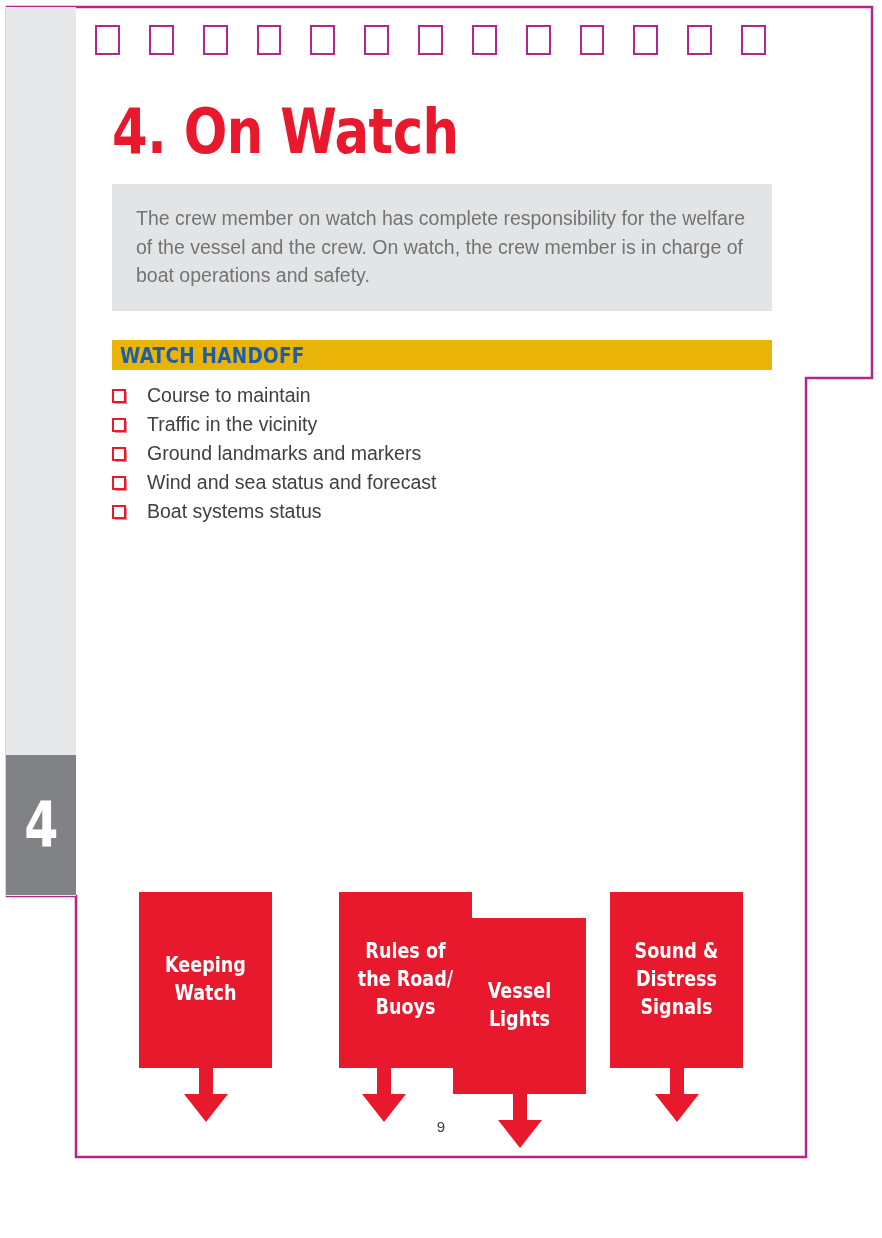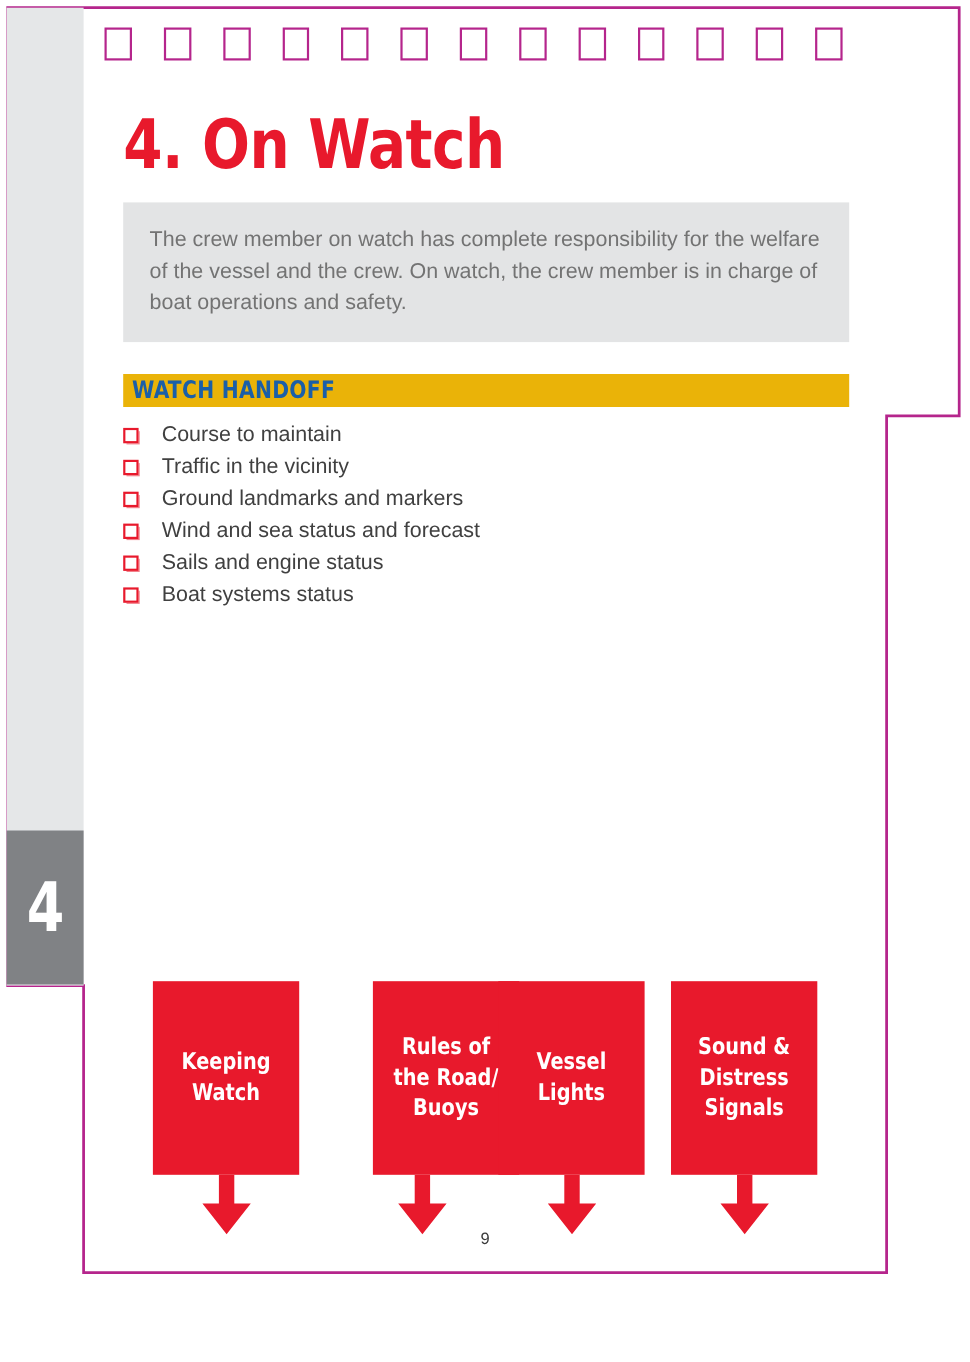--- a/index.html
+++ b/index.html
@@ -255,24 +255,20 @@
         <span class="checkbox"></span>
         <span class="check-label">Traffic in the vicinity</span>
       </li>
       <li class="check-row">
         <span class="checkbox"></span>
         <span class="check-label">Ground landmarks and markers</span>
       </li>
       <li class="check-row">
         <span class="checkbox"></span>
         <span class="check-label">Wind and sea status and forecast</span>
-      </li>
-      <li class="check-row">
-        <span class="checkbox"></span>
-        <span class="check-label">Sails and engine status</span>
       </li>
       <li class="check-row">
         <span class="checkbox"></span>
         <span class="check-label">Boat systems status</span>
       </li>
     </ul>
 
 </div>
 
 <div id="topic-row">
@@ -285,21 +281,21 @@
       </svg>
     </div>
     <div class="topic-item" style="left: 157px; padding-left: 43px;">
       <div class="topic-box">
         <span class="topic-label">Rules of the Road/ Buoys</span>
       </div>
       <svg class="topic-arrow" viewBox="0 0 48 56">
         <path d="M17,0 L31,0 L31,26 L46,26 L24,54 L2,26 L17,26 Z" fill="#e8192c"></path>
       </svg>
     </div>
-    <div class="topic-item" style="left: 314px;">
+    <div class="topic-item" style="left: 314px; margin-top: 26px;">
       <div class="topic-box">
         <span class="topic-label">Vessel Lights</span>
       </div>
       <svg class="topic-arrow" viewBox="0 0 48 56">
         <path d="M17,0 L31,0 L31,26 L46,26 L24,54 L2,26 L17,26 Z" fill="#e8192c"></path>
       </svg>
     </div>
     <div class="topic-item" style="left: 471px;">
       <div class="topic-box">
         <span class="topic-label">Sound &amp; Distress Signals</span>

